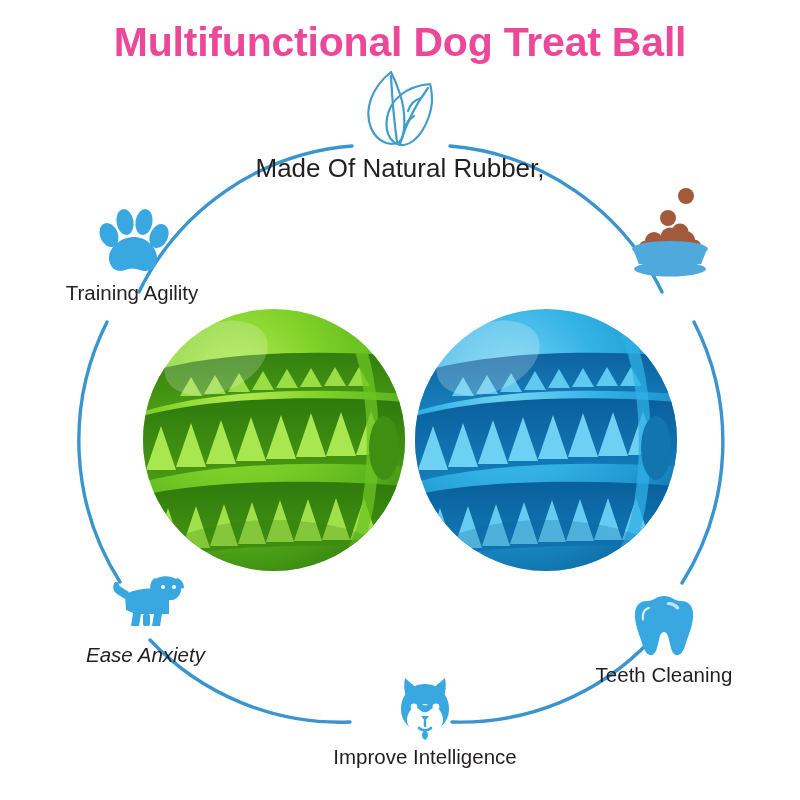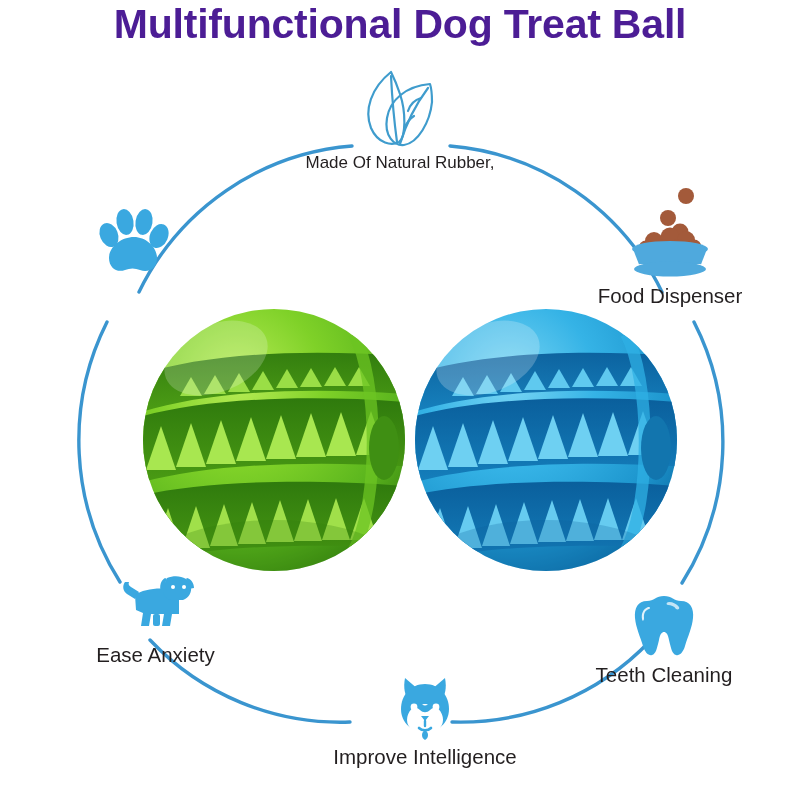--- a/index.html
+++ b/index.html
@@ -11,26 +11,26 @@
   }
   #infographic {
     position:relative;
     width:800px; height:800px;
     background:#ffffff;
   }
 
   
   .title {
     position:absolute;
-    top:2px; left:0; width:800px;
+    top:20px; left:0; width:800px;
     text-align:center;
     font-size:41px;
     font-weight:bold;
     letter-spacing:-0.2px;
-    color:#4c1d95;
+    color:#ec4899;
     line-height:1.1;
     white-space:nowrap;
   }
 
   
   .ring {
     position:absolute;
     top:0; left:0;
     width:800px; height:800px;
     pointer-events:none;
@@ -49,33 +49,33 @@
     color:#231f20;
     white-space:nowrap;
     line-height:1.22;
     margin-top:2px;
   }
 
   
   #node-natural-rubber { top:58px; left:180px; width:440px; }
   #node-natural-rubber .icon-wrap { height:92px; }
   #node-natural-rubber .label {
-    font-size:17px; line-height:1.28; white-space:normal; 
+    font-size:26px; line-height:1.28; white-space:normal; 
   }
 
   
   #node-training-agility { top:206px; left:22px; width:220px; }
   #node-training-agility .icon-wrap { height:72px; }
 
   
   #node-food-dispenser { top:185px; left:555px; width:230px; }
   #node-food-dispenser .icon-wrap { height:96px; }
 
   
-  #node-ease-anxiety { top:562px; left:48px; width:215px; }
+  #node-ease-anxiety { top:562px; left:38px; width:215px;font-style:italic; }
   #node-ease-anxiety .icon-wrap { height:78px; }
 
   
   #node-teeth-cleaning { top:588px; left:548px; width:232px; }
   #node-teeth-cleaning .icon-wrap { height:72px; }
 
   
   #node-improve-intelligence { top:670px; left:290px; width:270px; }
   #node-improve-intelligence .icon-wrap { height:72px; }
 
@@ -138,20 +138,21 @@
       <svg width="76" height="72" viewBox="0 0 76 72">
         <g fill="#3aa8e0">
           <ellipse cx="15" cy="29" rx="9" ry="12.5" transform="rotate(-22 15 29)"></ellipse>
           <ellipse cx="31" cy="16" rx="8.5" ry="13" transform="rotate(-9 31 16)"></ellipse>
           <ellipse cx="50" cy="16" rx="8.5" ry="13" transform="rotate(9 50 16)"></ellipse>
           <ellipse cx="65" cy="30" rx="9" ry="12.5" transform="rotate(23 65 30)"></ellipse>
           <path d="M 40 31 C 52 31 63 41 63 52 C 63 63 54 67 46 64 C 41 62 36 62 31 64 C 23 67 15 62 15 52 C 15 41 27 31 40 31 Z"></path>
         </g>
       </svg>
     </div>
+    <div class="label">Training Agility</div>
   </div>
 
   <div class="node" id="node-food-dispenser">
     <div class="icon-wrap">
       <svg width="120" height="96" viewBox="0 0 120 96">
 
         <circle cx="76" cy="11" r="8" fill="#a35a3a"></circle>
         <circle cx="58" cy="33" r="8" fill="#a35a3a"></circle>
         <circle cx="70" cy="47" r="8.5" fill="#a35a3a"></circle>
 
@@ -166,21 +167,20 @@
         </g>
 
         <ellipse cx="60" cy="64" rx="38" ry="8" fill="#4fa9dd"></ellipse>
 
         <path d="M 23 64 L 30 82 L 90 82 L 97 64 Z" fill="#4fa9dd"></path>
         <path d="M 29 79 L 91 79 L 90 83 L 30 83 Z" fill="#ffffff" opacity="0.92"></path>
 
         <ellipse cx="60" cy="84" rx="36" ry="7.5" fill="#4fa9dd"></ellipse>
       </svg>
     </div>
-    <div class="label">Food Dispenser</div>
   </div>
 
   <div class="node" id="node-ease-anxiety">
     <div class="icon-wrap">
       <svg width="94" height="78" viewBox="0 0 94 78">
         <g fill="#3aa8e0">
 
           <path d="M 16 20 C 13 24 14 29 18 32 L 26 37 L 30 30 L 22 25 C 20 24 19 22 20 20 Z"></path>
 
           <path d="M 26 33 C 34 27 52 25 64 28 L 70 36 L 70 52 L 63 52 L 61 64 L 53 64 L 55 52 L 42 52 L 40 64 L 32 64 L 34 51 L 27 48 Z"></path>

